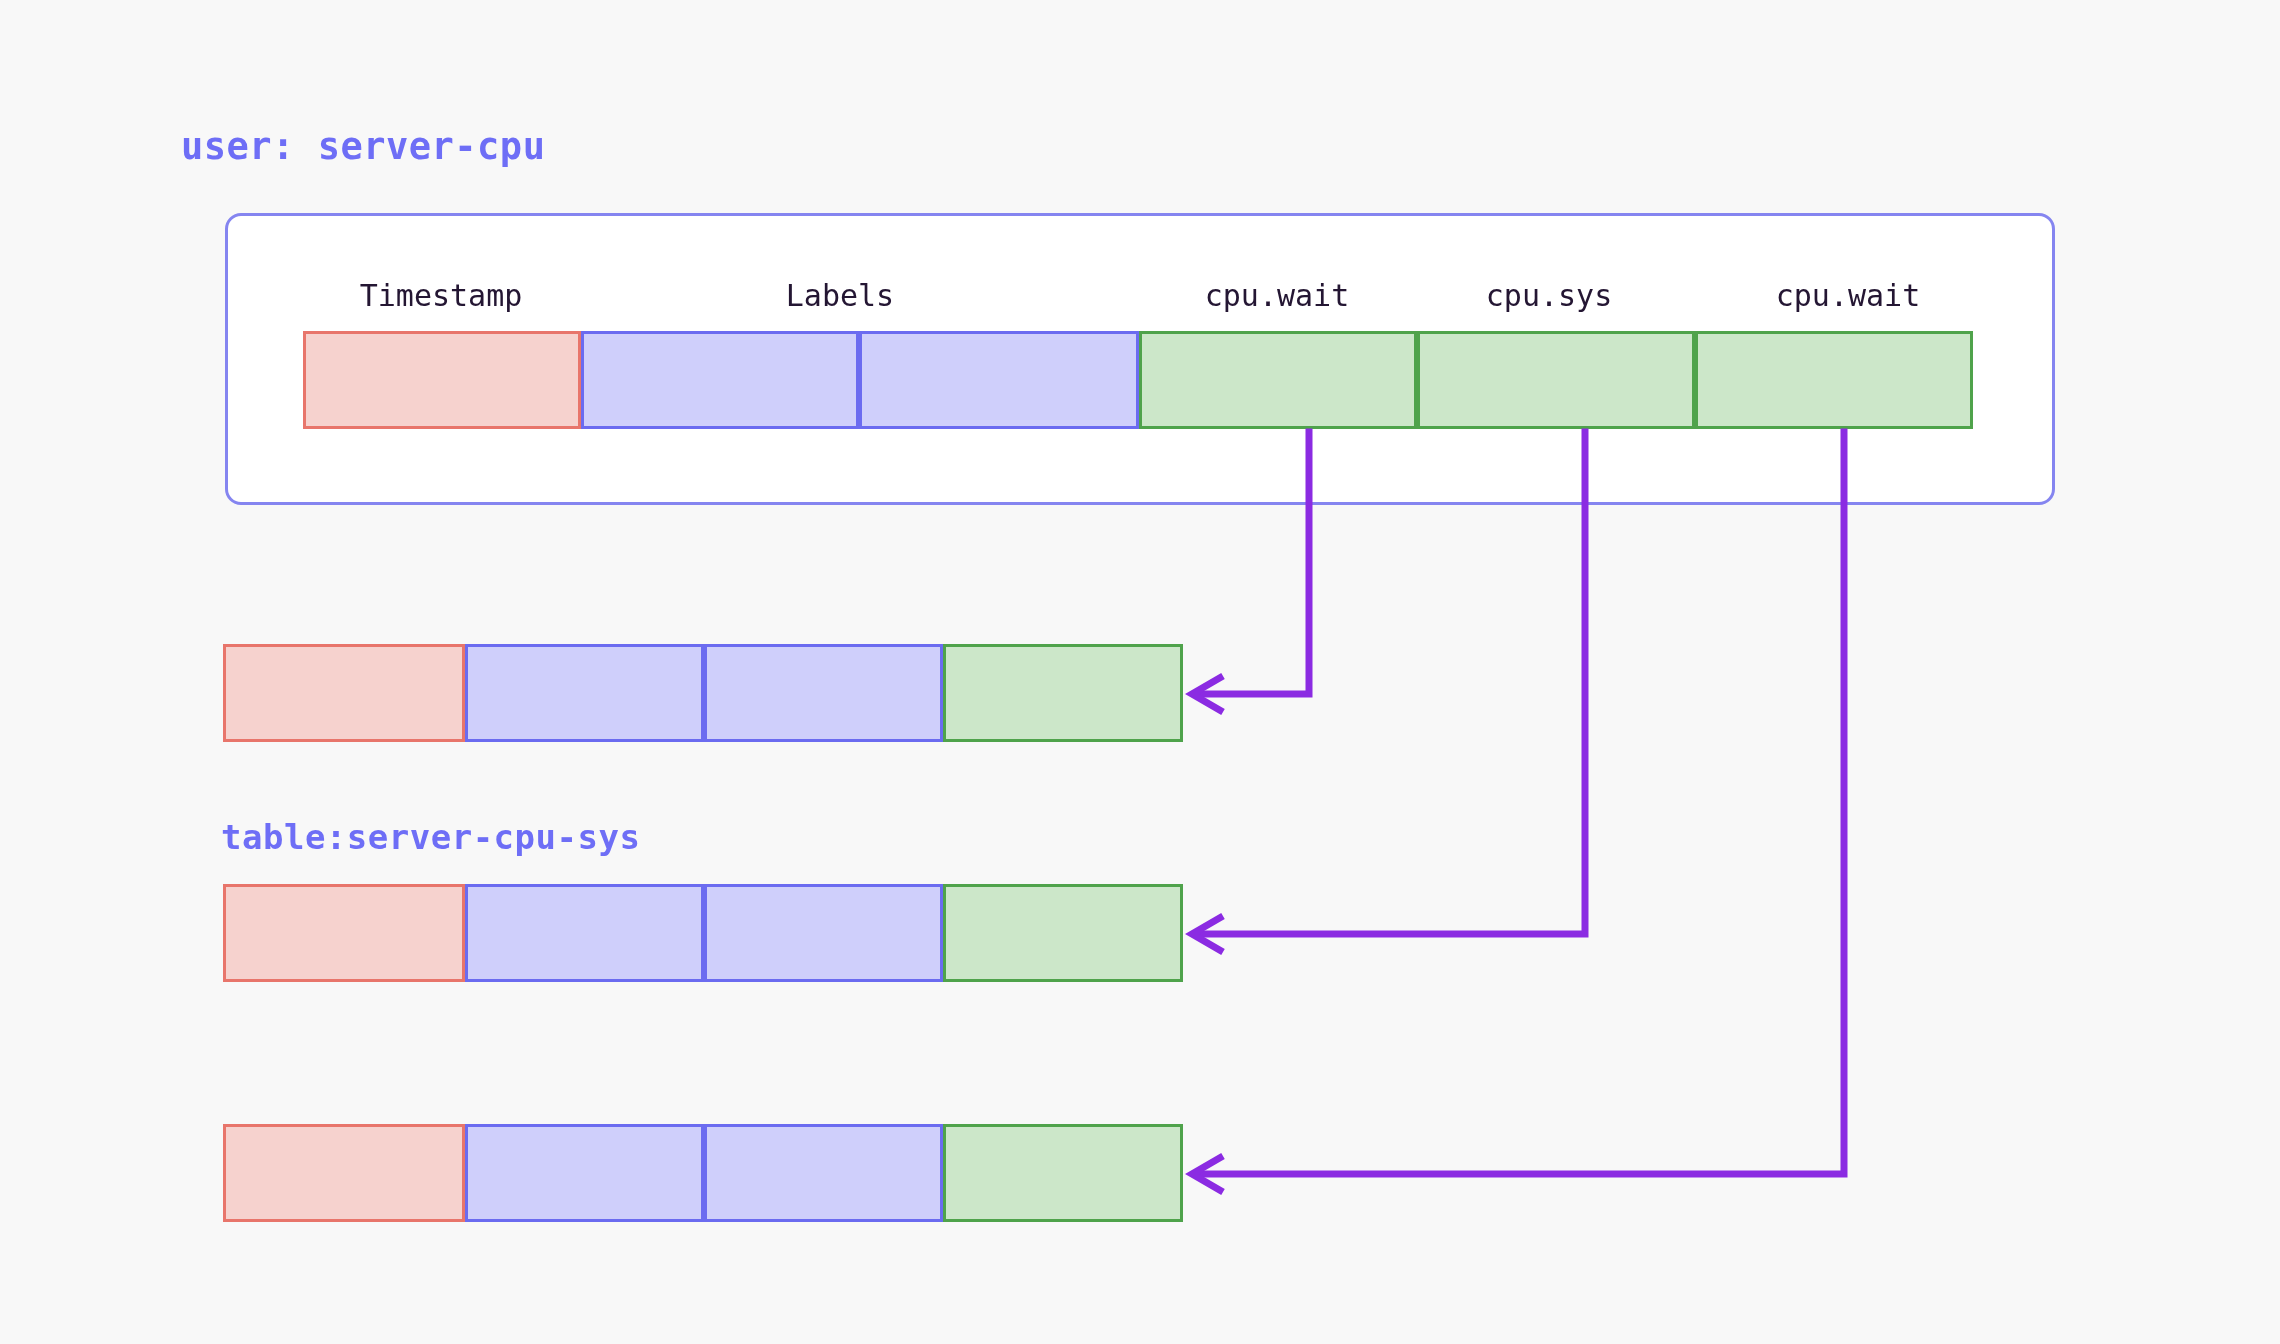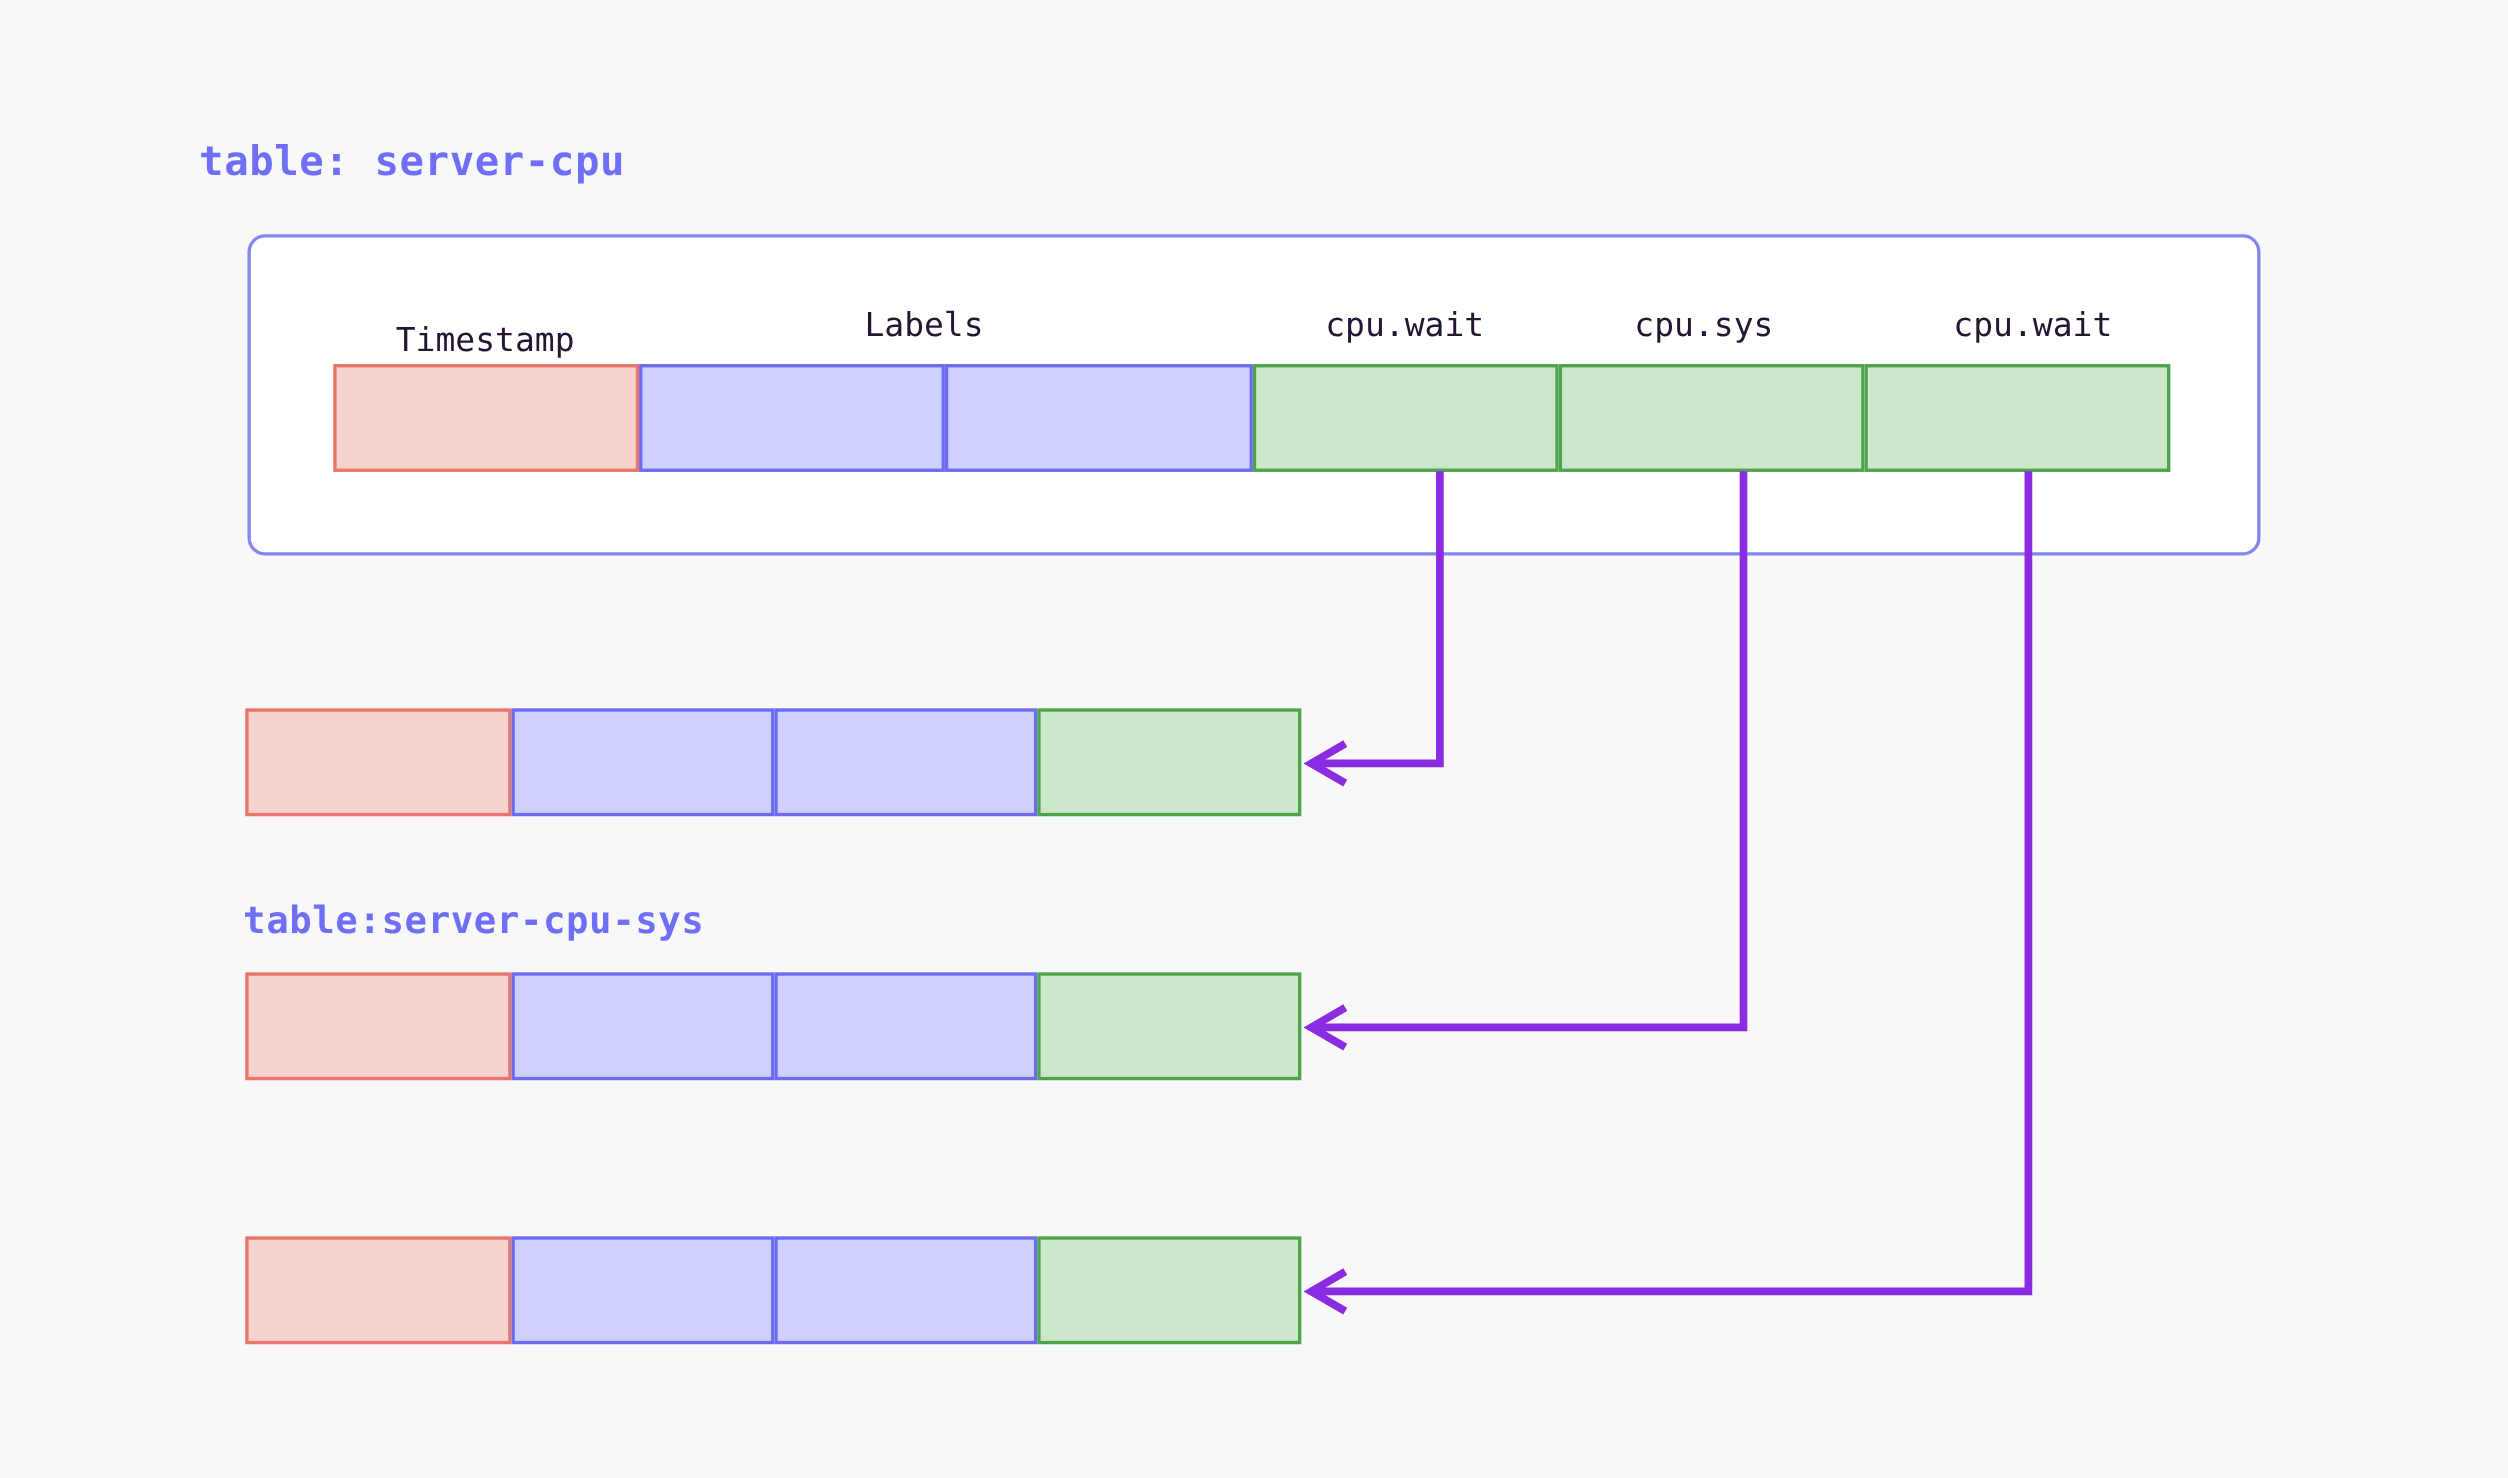--- a/index.html
+++ b/index.html
@@ -61,21 +61,21 @@
   .col-header {
     position: absolute;
     font-family: "DejaVu Sans Mono", "Liberation Mono", monospace;
     font-size: 30px;
     color: #241633;
     white-space: nowrap;
     text-align: center;
     transform: translateX(-50%);
     top: 278px;
   }
-  #hdr-timestamp { left: 441px; margin-top: 14px; }
+  #hdr-timestamp { left: 441px; }
   #hdr-labels    { left: 840px; }
   #hdr-cpu-user  { left: 1277px; }
   #hdr-cpu-sys   { left: 1549px; }
   #hdr-cpu-wait  { left: 1848px; }
 
   
   .cell {
     position: absolute;
     box-sizing: border-box;
     border-width: 3px;
@@ -122,21 +122,21 @@
     width: 2280px;
     height: 1344px;
     pointer-events: none;
   }
 </style>
 </head>
 <body>
 
 <div id="stage">
 
-  <div id="table-title" class="title-mono">table: server-cpu</div>
+  <div id="table-title" class="title-mono">user: server-cpu</div>
 
   <div id="table-card"></div>
 
   <div id="hdr-timestamp" class="col-header">Timestamp</div>
   <div id="hdr-labels" class="col-header">Labels</div>
   <div id="hdr-cpu-user" class="col-header">cpu.wait</div>
   <div id="hdr-cpu-sys" class="col-header">cpu.sys</div>
   <div id="hdr-cpu-wait" class="col-header">cpu.wait</div>
 
   <div id="t-cell-ts" class="cell table-row-cell cell-ts"></div>

